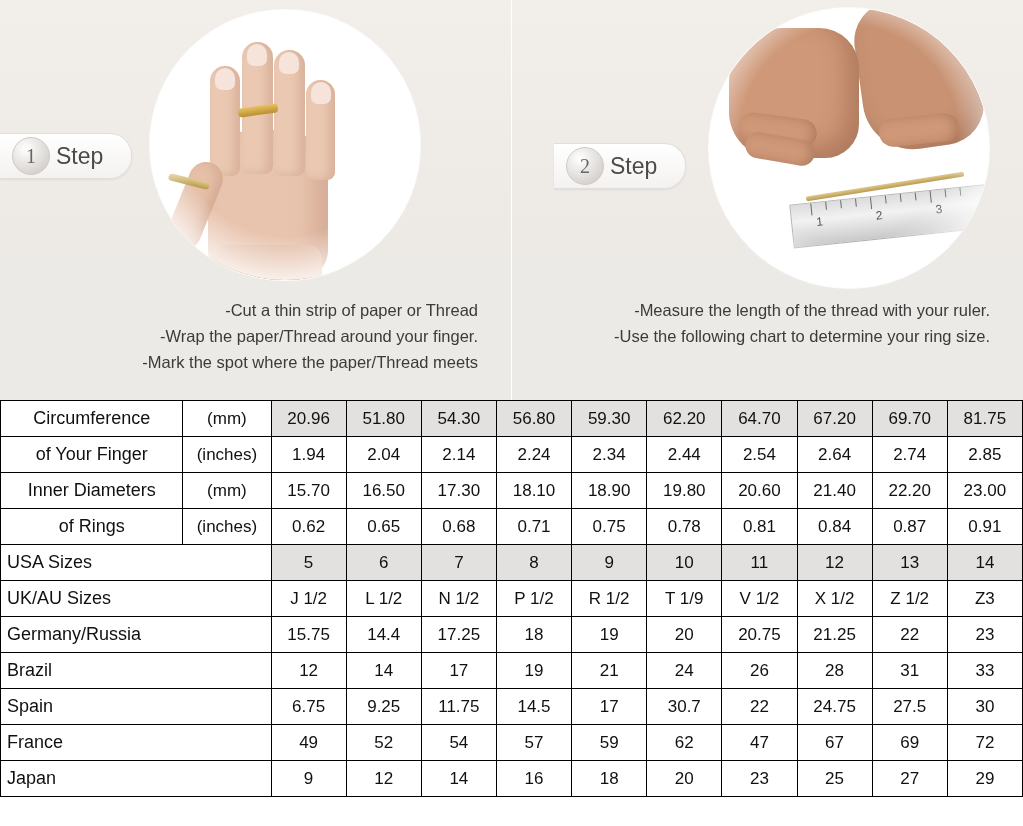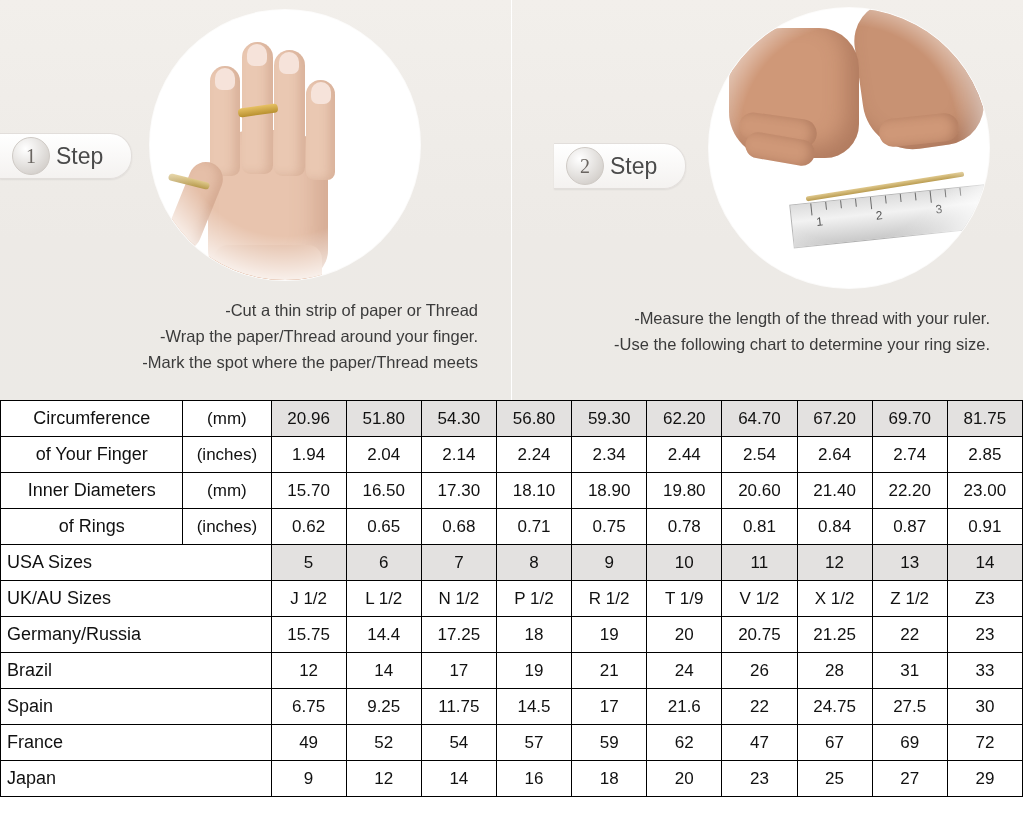--- a/index.html
+++ b/index.html
@@ -358,21 +358,21 @@
           </div>
         </div>
         <div class="photo-fade"></div>
       </div>
 
       <div class="step-badge right" style="left:42px;">
         <div class="step-num">2</div>
         <div class="step-label">Step</div>
       </div>
 
-      <div class="instructions" style="bottom:28px;">
+      <div class="instructions" style="bottom:36px;">
         <ul>
           <li><span class="dash">-</span><span>Measure the length of the thread with your ruler.</span></li>
           <li><span class="dash">-</span><span>Use the following chart to determine your ring size.</span></li>
         </ul>
       </div>
     </div>
   </div>
 
   <div class="table-wrap">
     <table>
@@ -499,21 +499,21 @@
             <td>31</td>
             <td>33</td>
           </tr>
           <tr>
             <td colspan="2" class="label-left">Spain</td>
             <td>6.75</td>
             <td>9.25</td>
             <td>11.75</td>
             <td>14.5</td>
             <td>17</td>
-            <td>21.6</td>
+            <td>30.7</td>
             <td>22</td>
             <td>24.75</td>
             <td>27.5</td>
             <td>30</td>
           </tr>
           <tr>
             <td colspan="2" class="label-left">France</td>
             <td>49</td>
             <td>52</td>
             <td>54</td>

